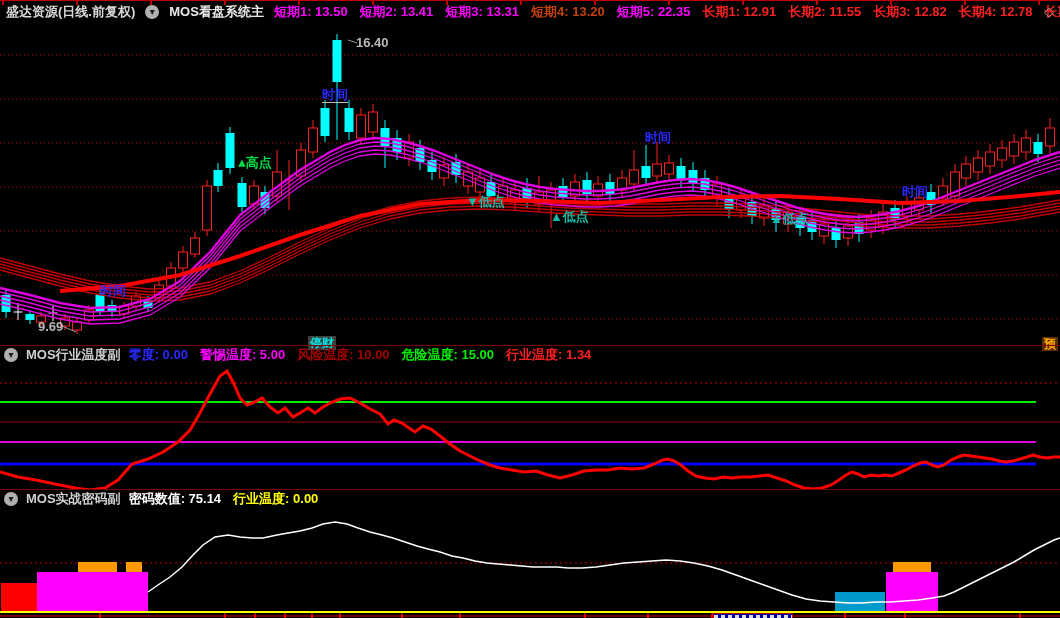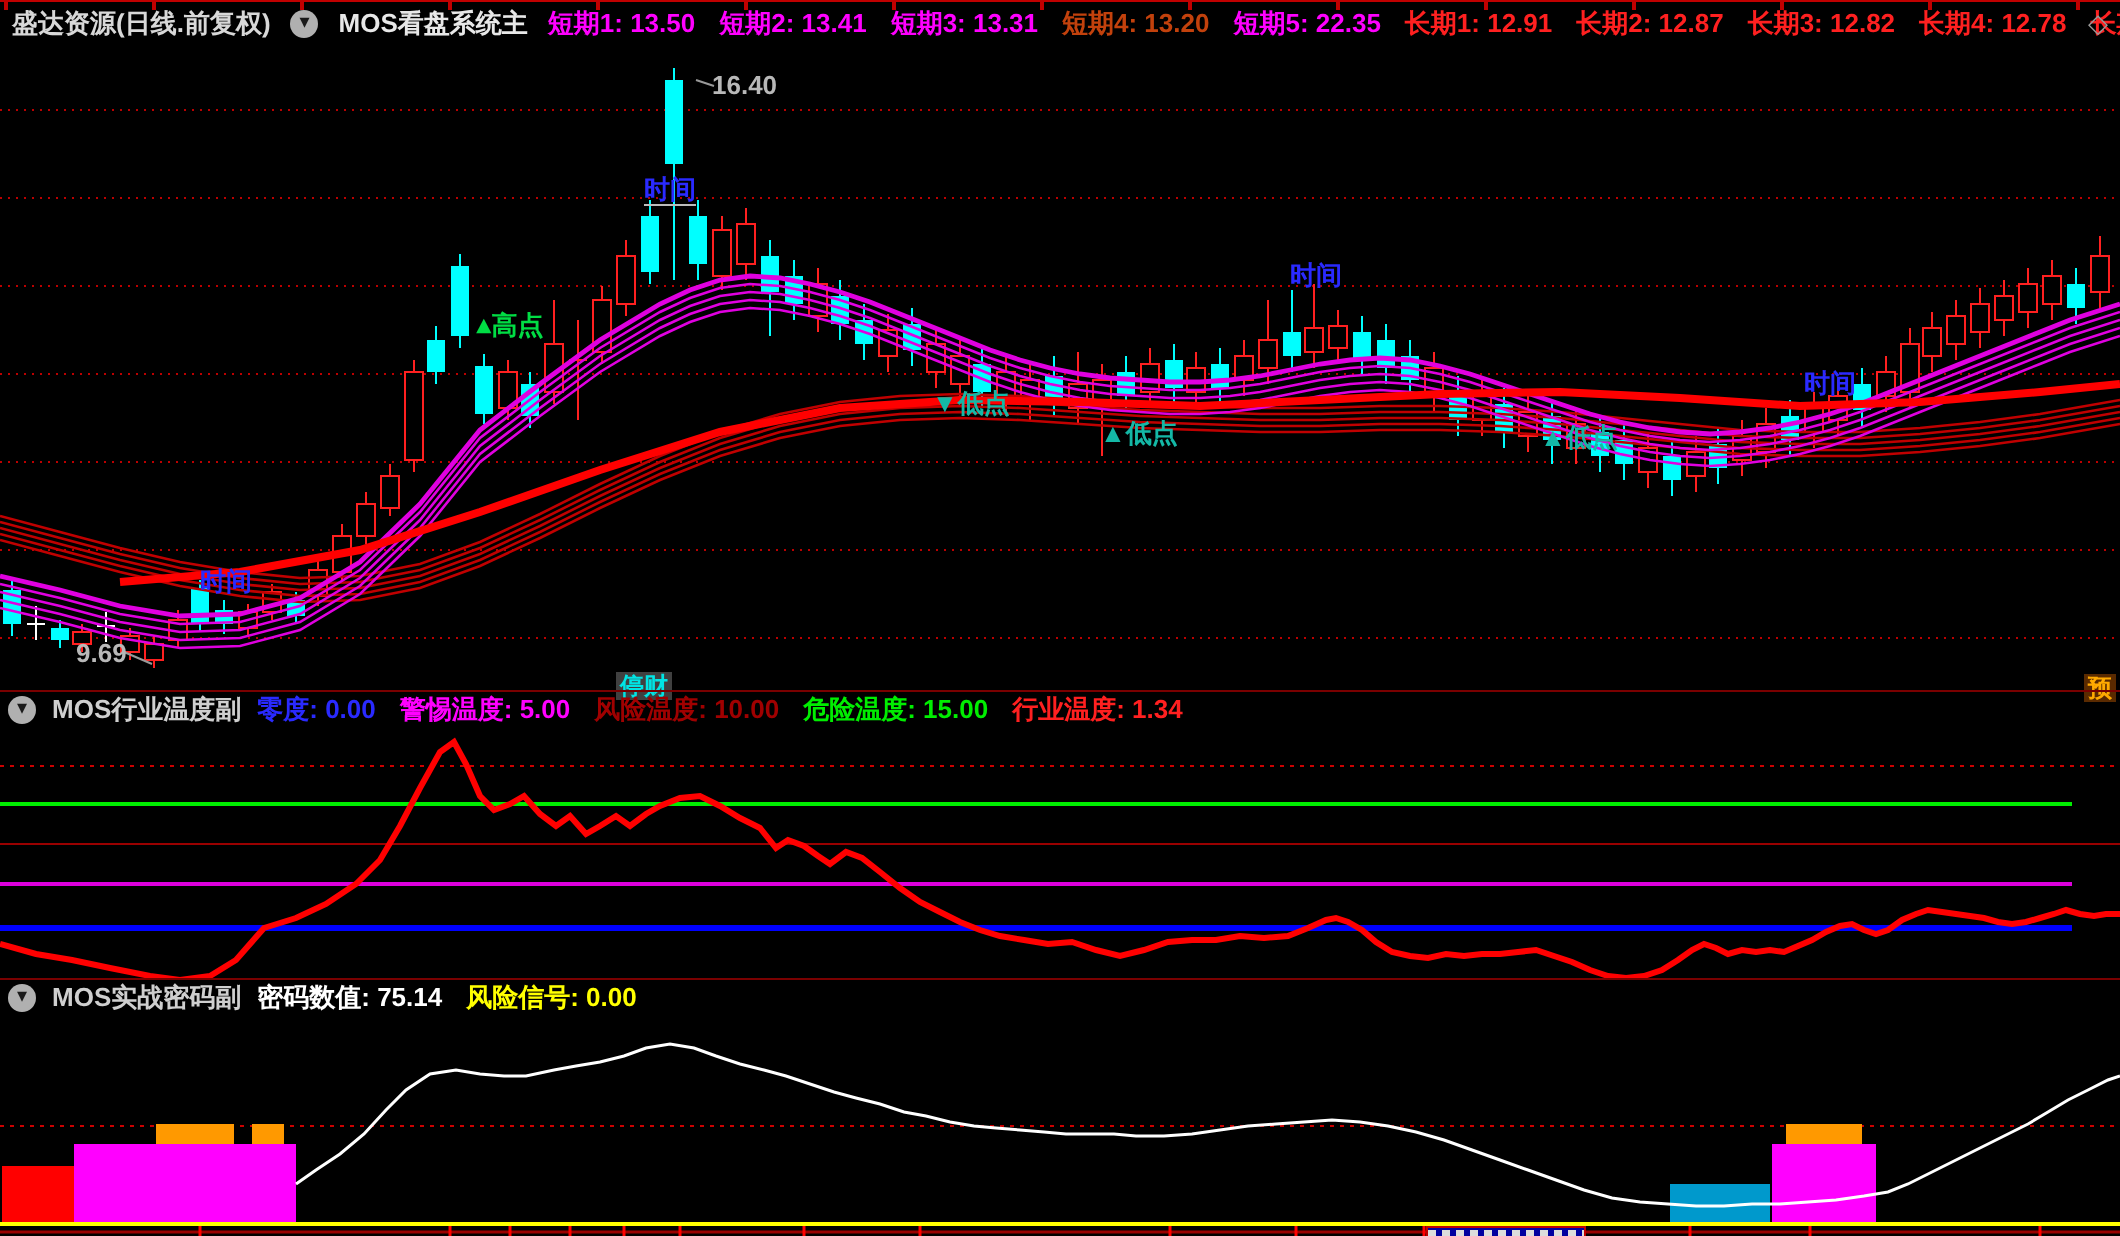--- a/index.html
+++ b/index.html
@@ -46,21 +46,21 @@
   <span class="title">盛达资源(日线.前复权)</span>
   <span class="circle-icon">▾</span>
   <span class="sys">MOS看盘系统主</span>
   <span class="fields" id="hdr-fields">
       <span class="fld" style="color: rgb(255, 0, 255);">短期1: 13.50</span>
       <span class="fld" style="color: rgb(255, 0, 255);">短期2: 13.41</span>
       <span class="fld" style="color: rgb(255, 0, 255);">短期3: 13.31</span>
       <span class="fld" style="color: #c2410c;">短期4: 13.20</span>
       <span class="fld" style="color: rgb(255, 0, 255);">短期5: 22.35</span>
       <span class="fld" style="color: rgb(255, 32, 32);">长期1: 12.91</span>
-      <span class="fld" style="color: rgb(255, 32, 32);">长期2: 12.87</span>
+      <span class="fld" style="color: rgb(255, 32, 32);">长期2: 11.55</span>
       <span class="fld" style="color: rgb(255, 32, 32);">长期3: 12.82</span>
       <span class="fld" style="color: rgb(255, 32, 32);">长期4: 12.78</span>
       <span class="fld" style="color: rgb(255, 32, 32);">长期5: 12.74</span>
     </span>
 </div>
 <span class="diamond">◇</span>
 
 <svg id="svg-main" style="top:22px" width="1060" height="323" viewBox="0 22 1060 323">
     <line x1="0" y1="55" x2="1060" y2="55" stroke="#bb0000" stroke-width="1" stroke-dasharray="1,3"></line>
     <line x1="0" y1="99" x2="1060" y2="99" stroke="#bb0000" stroke-width="1" stroke-dasharray="1,3"></line>
@@ -348,21 +348,21 @@
     <polyline points="0,472 18,477 36,480 55,484 75,488 90,490 105,488 118,480 132,464 148,459 163,452 178,442 190,430 200,413 210,394 220,376 227,371 233,382 240,398 247,405 255,402 262,398 270,407 278,413 285,408 293,417 300,413 308,408 315,413 323,407 330,403 340,399 350,398 360,403 370,409 380,414 388,424 394,420 402,423 409,428 415,432 423,426 431,429 440,436 450,444 460,451 470,456 480,461 490,465 500,468 512,470 524,472 536,471 548,475 560,478 572,475 584,471 596,470 608,470 620,468 632,469 644,468 654,464 663,460 668,459 674,461 681,465 688,471 696,476 705,478 714,479 723,477 732,478 741,477 750,477 759,476 768,475 777,478 786,481 795,485 804,488 813,489 822,488 831,485 839,480 846,475 852,472 858,474 864,477 871,475 878,476 885,475 892,476 899,473 906,470 913,466 920,463 926,462 932,465 938,467 944,465 951,460 958,457 964,455 971,456 978,457 985,458 992,459 999,461 1006,462 1013,461 1020,459 1027,457 1033,455 1040,457 1047,458 1053,457 1060,457" fill="none" stroke="#ff0000" stroke-width="3"></polyline>
   </svg>
 
 <div class="sep" style="top:489px"></div>
 
 <div class="phdr" style="top:491px">
   <span class="circle-icon">▾</span>
   <span class="ptitle">MOS实战密码副</span>
   <span class="fields" id="p3-fields">
       <span class="fld" style="color: rgb(255, 255, 255); text-align: right;">密码数值: 75.14</span>
-      <span class="fld" style="color: rgb(255, 255, 0);">风险信号: 0.00</span>
+      <span class="fld" style="color: rgb(255, 255, 0);">行业温度: 0.00</span>
     </span>
 </div>
 <svg id="svg-p3" style="top:508px" width="1060" height="110" viewBox="0 508 1060 110">
     <line x1="0" y1="563" x2="1060" y2="563" stroke="#cc0000" stroke-width="1" stroke-dasharray="2,3"></line>
     <rect x="1" y="583" width="36" height="29" fill="#ff0000"></rect>
     <rect x="37" y="572" width="111" height="40" fill="#ff00ff"></rect>
     <rect x="78" y="562" width="39" height="10" fill="#ff9900"></rect>
     <rect x="126" y="562" width="16" height="10" fill="#ff9900"></rect>
     <rect x="835" y="592" width="50" height="20" fill="#0099cc"></rect>
     <rect x="886" y="572" width="52" height="40" fill="#ff00ff"></rect>

